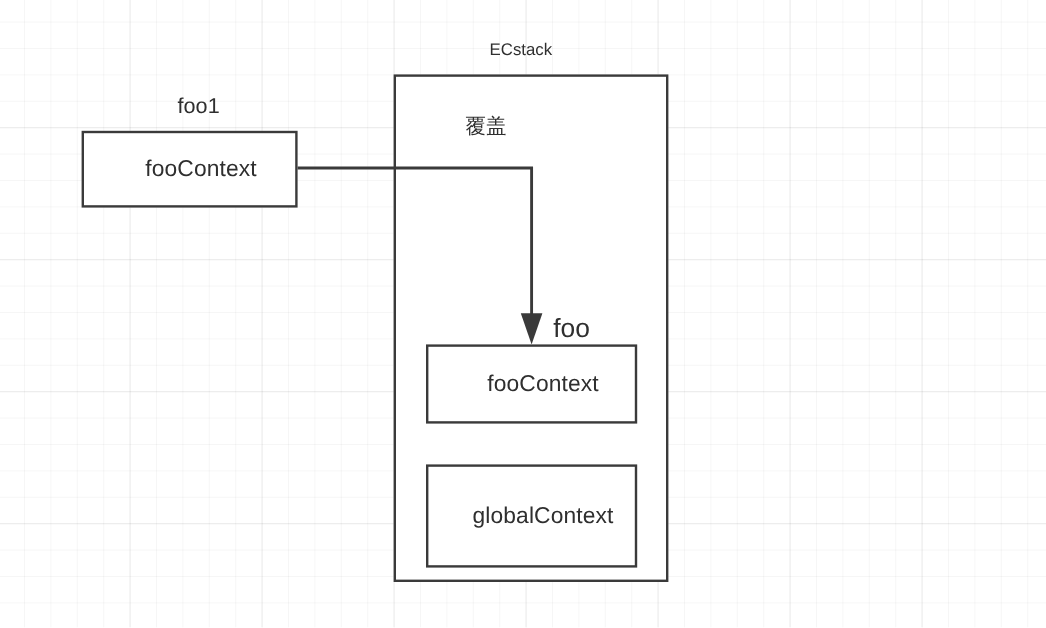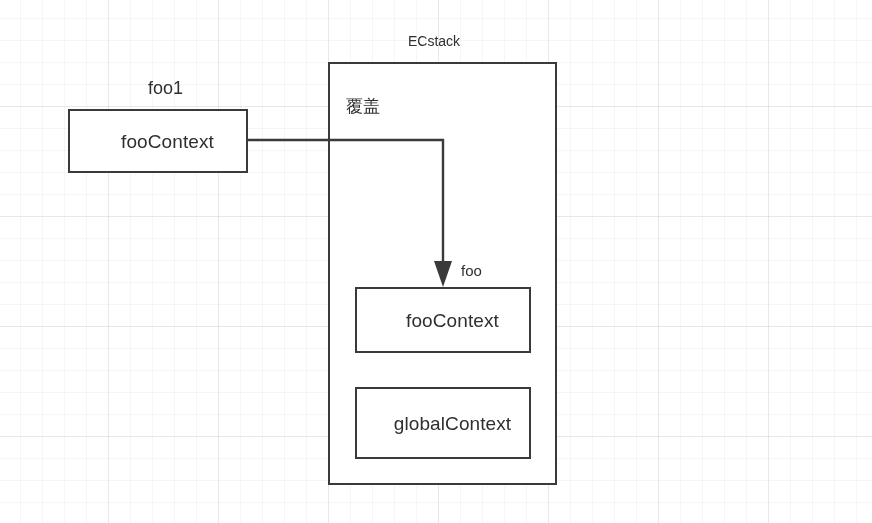--- a/index.html
+++ b/index.html
@@ -73,30 +73,30 @@
     font-size: 14px;
   }
 
   #foo1-label {
     left: 148px;
     top: 79px;
     font-size: 18px;
   }
 
   #overwrite-label {
-    left: 346px;
+    left: 388px;
     top: 98px;
     font-size: 17px;
     font-family: "DejaVu Sans", "Liberation Sans", sans-serif;
   }
 
   #foo-label {
     left: 461px;
     top: 263px;
-    font-size: 15px;
+    font-size: 22px;
   }
 
   
   #foo1-context-box {
     left: 68px;
     top: 109px;
     width: 180px;
     height: 64px;
   }
 
@@ -104,21 +104,21 @@
     left: 355px;
     top: 287px;
     width: 176px;
     height: 66px;
   }
 
   #global-context-box {
     left: 355px;
     top: 387px;
     width: 176px;
-    height: 72px;
+    height: 86px;
   }
 
   
   #connector-layer {
     position: absolute;
     left: 0;
     top: 0;
     width: 872px;
     height: 523px;
     pointer-events: none;

